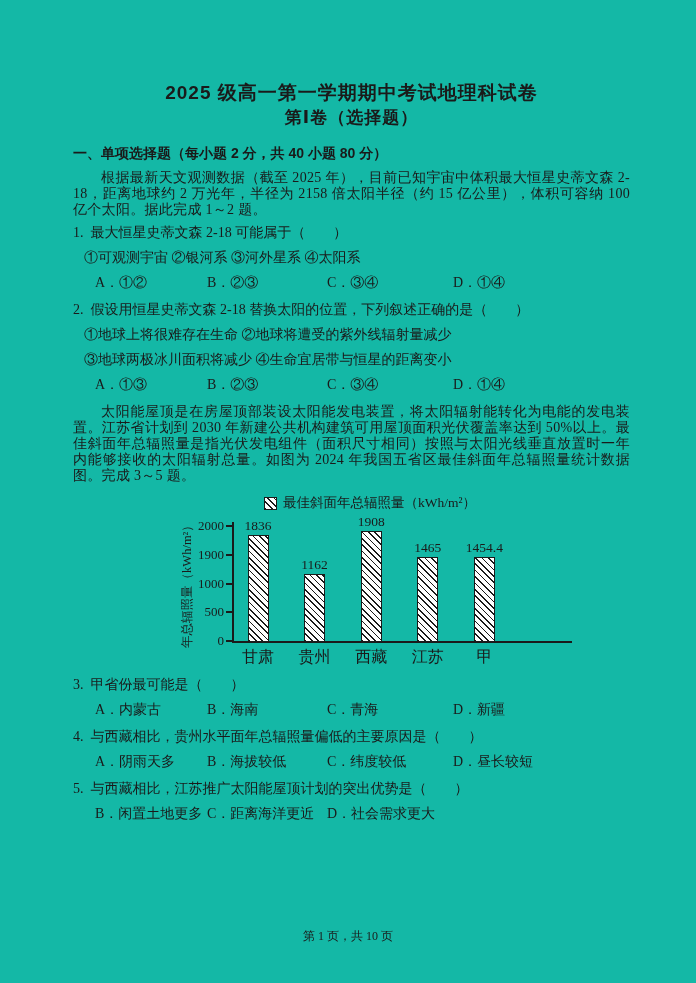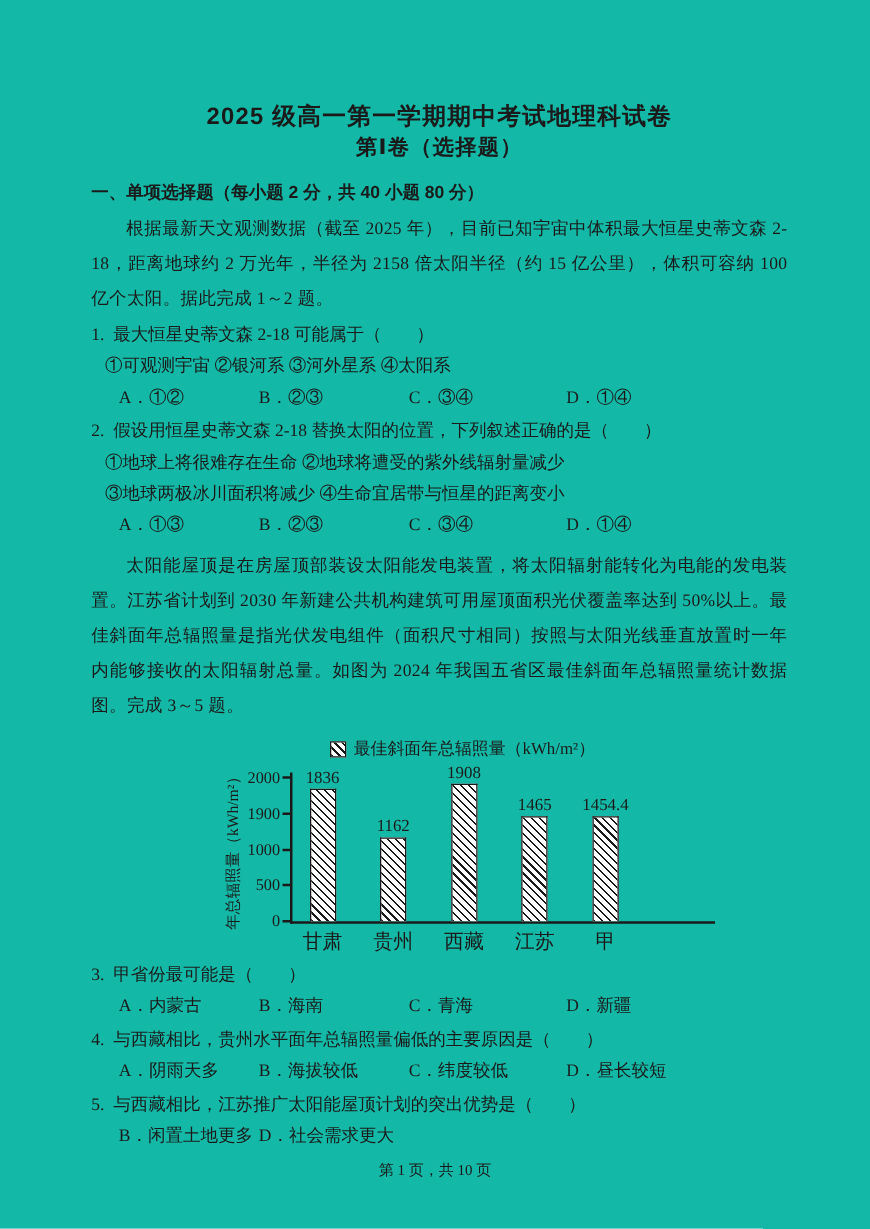--- a/index.html
+++ b/index.html
@@ -5,21 +5,21 @@
   html,body{margin:0;padding:0;background:#ffffff;}
   .page{position:relative;width:696px;height:983px;background:#14b8a6;color:#1a1a1a;
         font-family:"Liberation Serif","DejaVu Serif",serif;font-size:14px;overflow:hidden;margin:0 auto;}
   .content{padding:80px 66px 0 73px;}
   .doc-title{text-align:center;font-family:"Liberation Sans","DejaVu Sans",sans-serif;
              font-weight:bold;font-size:19px;letter-spacing:1px;}
   .part-title{text-align:center;font-family:"Liberation Sans","DejaVu Sans",sans-serif;
               font-weight:bold;font-size:17px;letter-spacing:1px;}
   .section-heading{font-family:"Liberation Sans","DejaVu Sans",sans-serif;font-weight:bold;
                    font-size:14px;margin-top:16px;}
-  .passage{margin-top:7px;text-indent:2em;text-align:justify;line-height:28px;letter-spacing:0.3px;}
+  .passage{margin-top:7px;text-indent:2em;text-align:justify;line-height:16px;letter-spacing:0.3px;}
   .question{margin-top:2px;}
   .q-line{line-height:25px;}
   .q-num{margin-right:7px;}
   .q-sub{margin-left:11px;line-height:25px;}
   .choices{margin-left:22px;display:grid;grid-template-columns:112px 120px 126px auto;line-height:25px;}
   
   .chart{position:relative;width:400px;height:176px;margin:10px 0 2px 97px;}
   .chart-legend{position:absolute;left:0;top:0;width:100%;display:flex;justify-content:center;
                 align-items:center;gap:6px;font-size:13.5px;}
   .hatch{background-color:#ffffff;
@@ -124,20 +124,21 @@
         <span>B．海拔较低</span>
         <span>C．纬度较低</span>
         <span>D．昼长较短</span>
       </div>
     </div>
 
     <div class="question">
       <div class="q-line"><span class="q-num">5.</span><span>与西藏相比，江苏推广太阳能屋顶计划的突出优势是（　　）</span></div>
       <div class="choices">
         <span>B．闲置土地更多</span>
+        <span>C．距离海洋更近</span>
         <span>D．社会需求更大</span>
       </div>
     </div>
 
   </div>
 
   <div class="footer">第 1 页，共 10 页</div>
 </div>
 
 </body></html>

